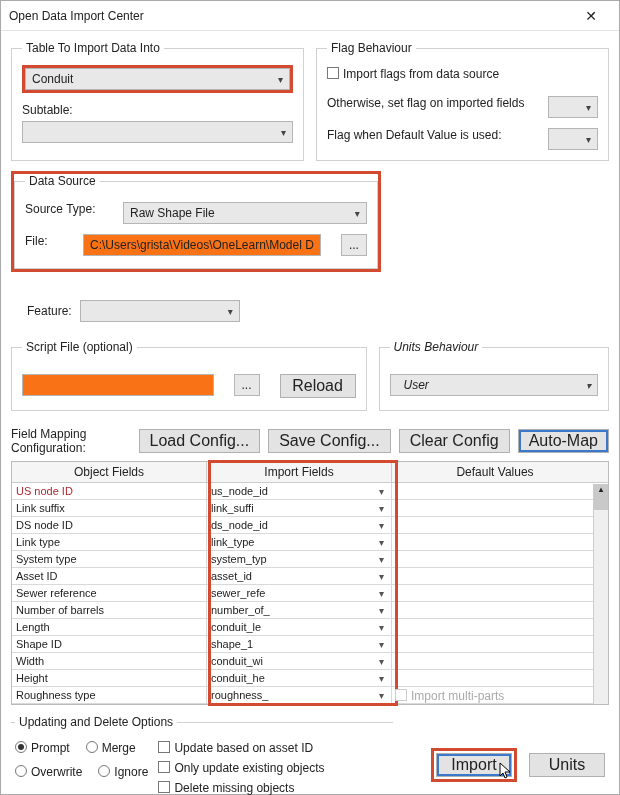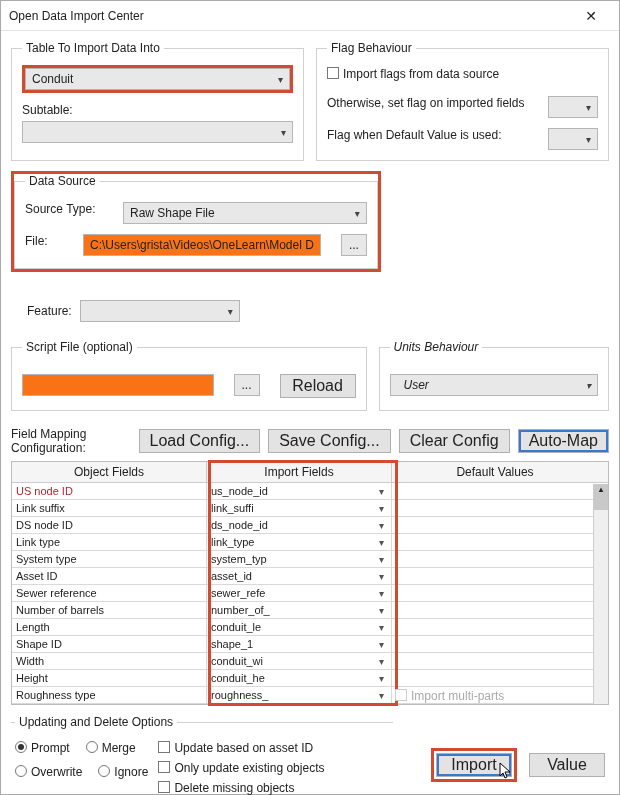--- a/index.html
+++ b/index.html
@@ -356,18 +356,18 @@
         <div class="btn hi-blue-inset" style="width:76px; position:relative;">
           <span>Import</span>
           <span class="cursor" style="right:-2px; bottom:-4px;">
             <svg width="14" height="18" viewBox="0 0 14 18">
                 <path d="M1 1 L1 14 L4 11 L6 16 L8 15 L6 10 L11 10 Z" fill="#fff" stroke="#000" stroke-width="1"></path>
               </svg>
           </span>
         </div>
       </div>
       <div class="btn" style="width:76px;">
-          <span>Value</span>
+          <span>Units</span>
         </div>
     </div>
 
   </div>
 </div>
 
 </body></html>

